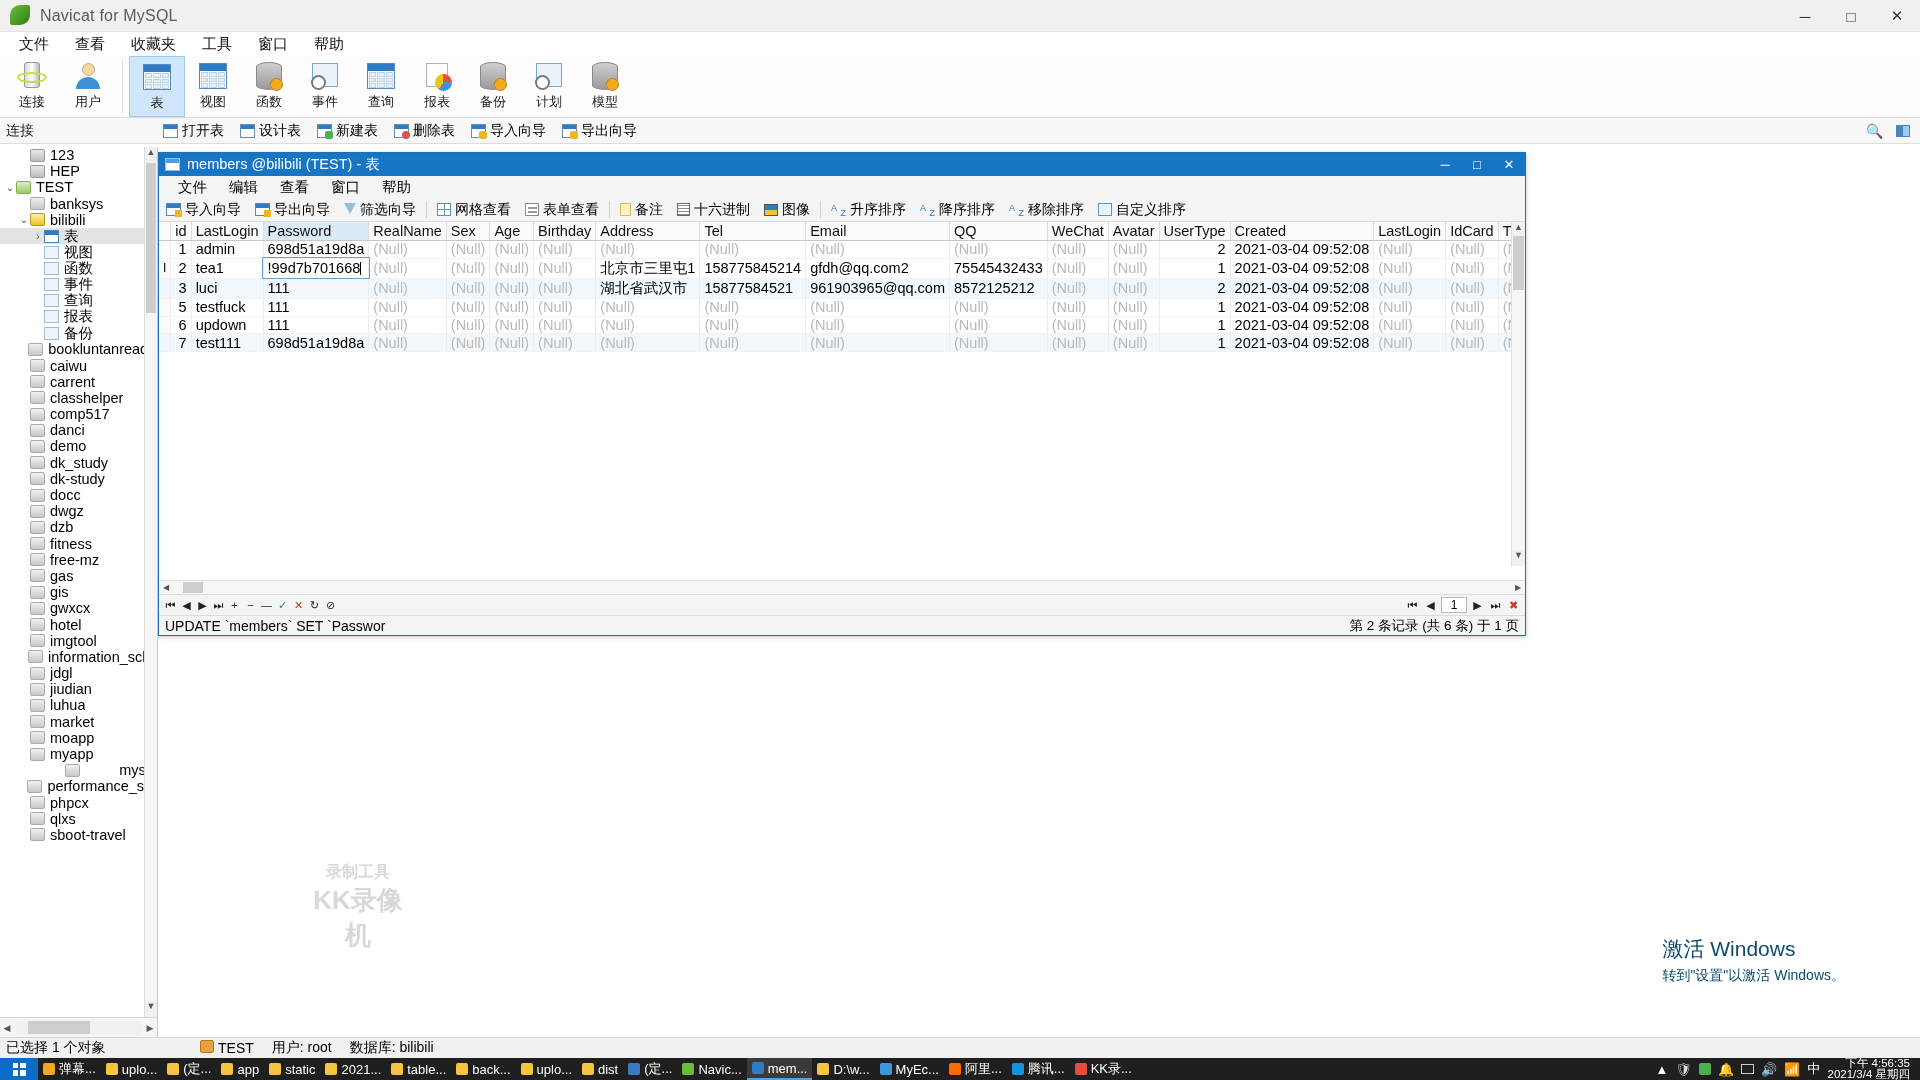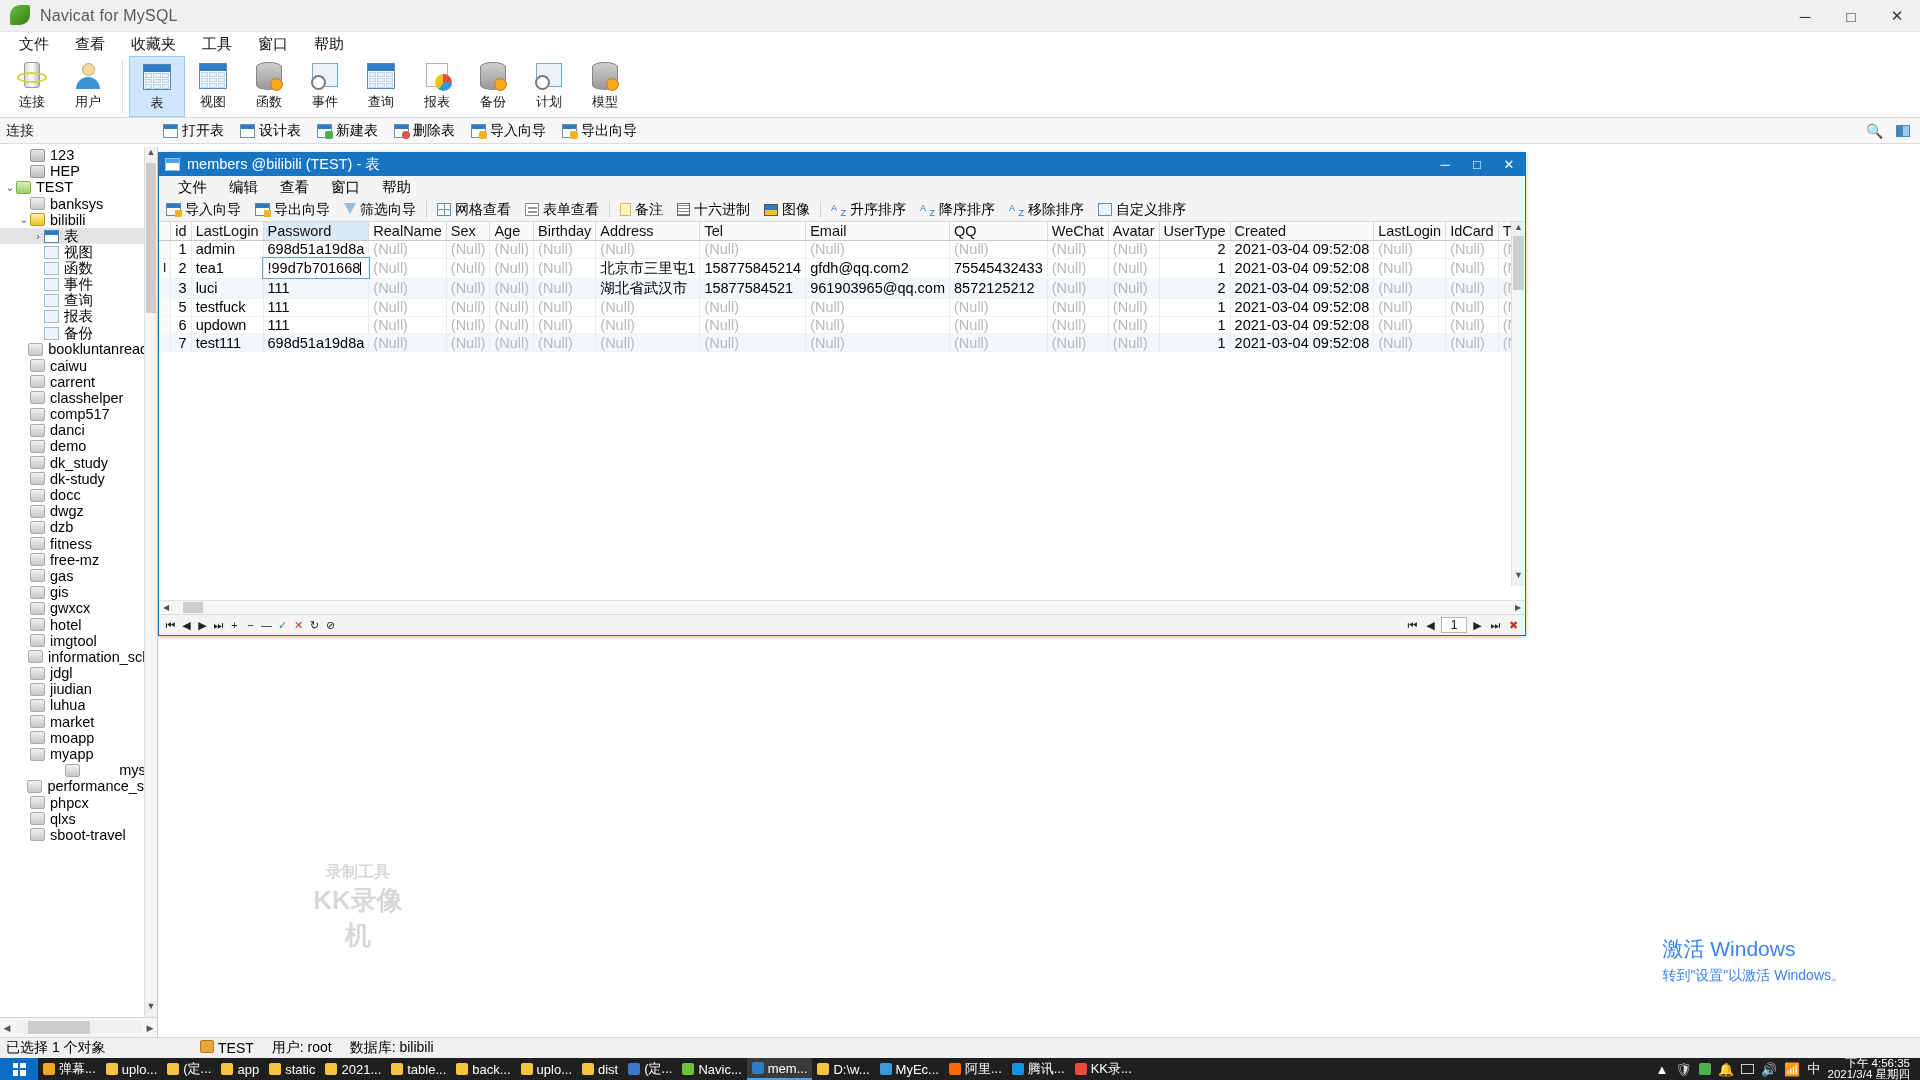--- a/index.html
+++ b/index.html
@@ -161,21 +161,21 @@
      font-size:12px;text-align:center;line-height:15px;}
   #childstatus{ height:20px; background:#f4f4f4; border-top:1px solid #dcdcdc;
      display:flex; align-items:center; padding:0 6px; font-size:14px;}
   #childstatus .rt{ margin-left:auto; font-size:13.5px;}
 
   
   #wm{ position:absolute; left:145px; top:715px; width:110px; text-align:center;
      color:#d8d8d8; font-weight:bold; pointer-events:none;}
   #wm .l1{font-size:16px;}
   #wm .l2{font-size:26px;}
-  #winact{ position:absolute; right:75px; bottom:52px; color:#3b82f6; text-align:left;}
+  #winact{ position:absolute; right:75px; bottom:52px; color:#0c4a6e; text-align:left;}
   #winact .a1{ font-size:21px; }
   #winact .a2{ font-size:14px; margin-top:4px;}
 
   
   #statusbar{ position:absolute; left:0; right:0; bottom:22px; height:21px;
      background:#f0f0f0; border-top:1px solid #d7d7d7; display:flex; align-items:center;
      font-size:14px; }
   #statusbar .s1{ padding-left:6px; width:200px;}
   #statusbar .s2{ display:flex; align-items:center; gap:18px;}
   .plug{ width:14px;height:13px;background:#e8a33d;border:1px solid #b5781f;border-radius:2px;
@@ -901,20 +901,24 @@
         <div class="right">
           <span class="nb">⏮</span>
           <span class="nb">◀</span>
           <span class="pg">1</span>
           <span class="nb">▶</span>
           <span class="nb">⏭</span>
           <span class="nb" style="color:#c0392b;">✖</span>
         </div>
       </div>
 
+      <div id="childstatus">
+        <span>UPDATE `members` SET `Passwor</span>
+        <span class="rt">第 2 条记录 (共 6 条) 于 1 页</span>
+      </div>
     </div>
 
     <div id="wm">
       <div class="l1">录制工具</div>
       <div class="l2">KK录像机</div>
     </div>
     <div id="winact">
       <div class="a1">激活 Windows</div>
       <div class="a2">转到"设置"以激活 Windows。</div>
     </div>

